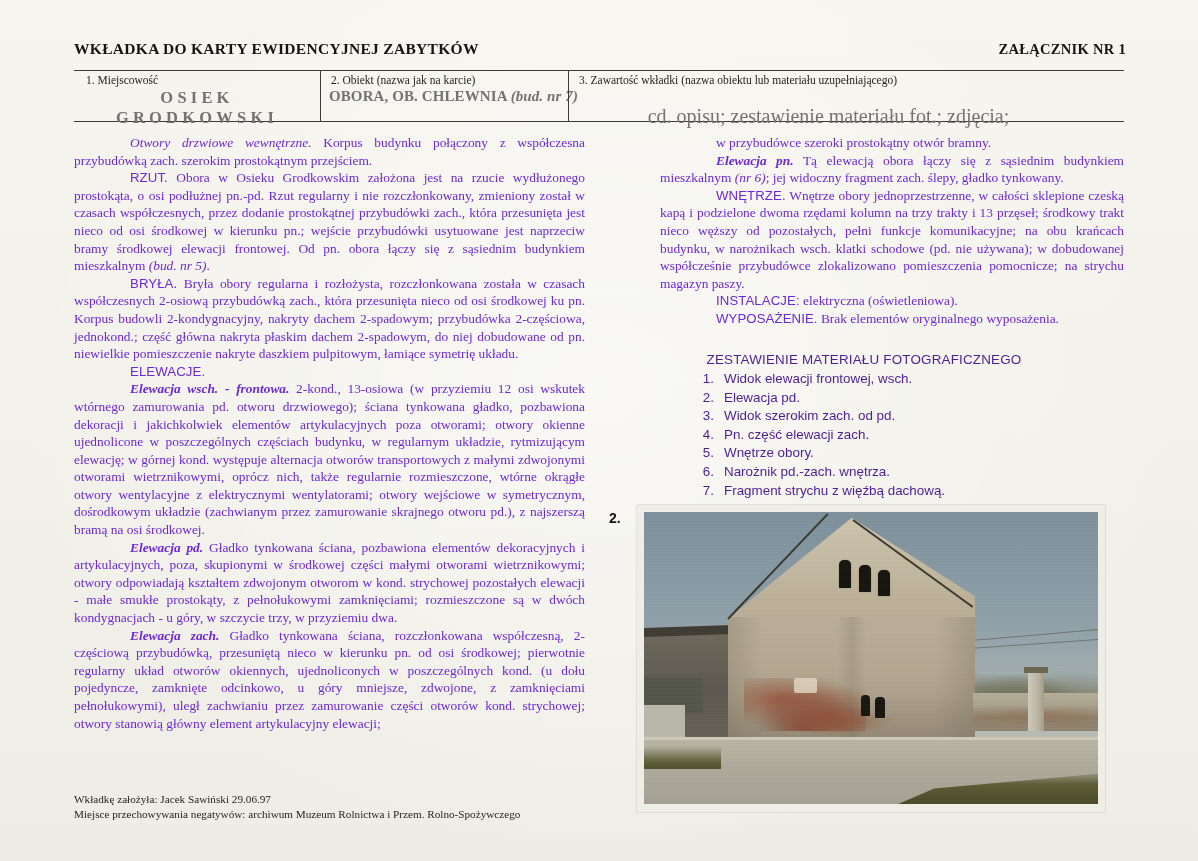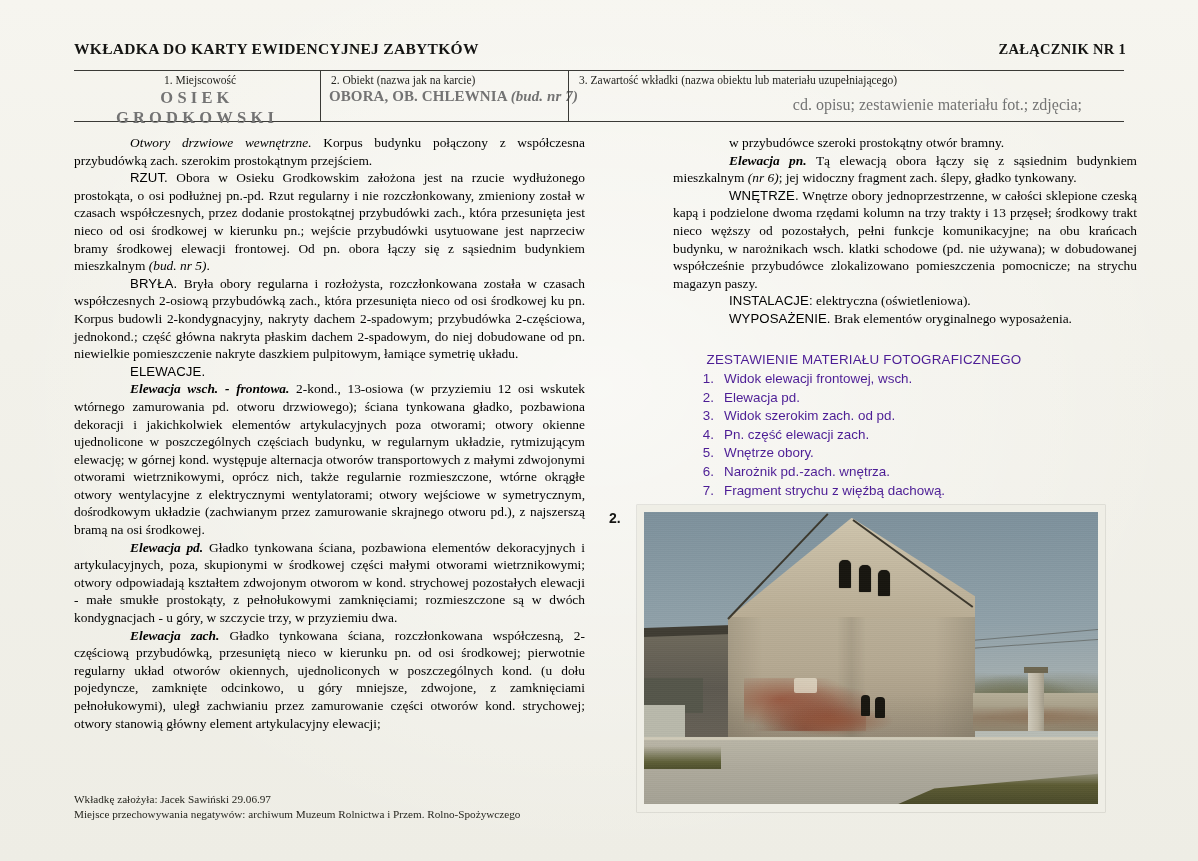--- a/index.html
+++ b/index.html
@@ -69,21 +69,21 @@
   .cell-1 { width: 246px; }
   .cell-2 { width: 248px; }
   .cell-3 { flex: 1; }
 
   .cell-cap {
     font-family: "Liberation Serif", serif;
     font-size: 11.5px;
     color: #23231f;
     white-space: nowrap;
   }
-  .cell-1 .cell-cap { text-align: center; padding-left: 6px; }
+  .cell-1 .cell-cap { text-align: left; padding-left: 6px; }
   .cell-2 .cell-cap { text-align: left; padding-left: 4px; }
   .cell-3 .cell-cap { text-align: left; padding-left: 4px; }
 
   .cell-val {
     font-family: "Liberation Serif", serif;
     font-weight: bold;
     color: #737373;
     margin-top: 2px;
   }
   .cell-1 .cell-val {
@@ -93,38 +93,38 @@
   }
   .cell-2 .cell-val {
     font-size: 15px;
     letter-spacing: 0.1px;
     text-align: left;
     padding-left: 2px;
     white-space: nowrap;
   }
   .cell-2 .cell-val .ital { font-style: italic; }
   .cell-3 .cell-val {
-    font-size: 16px;
+    font-size: 20px;
     font-weight: normal;
-    text-align: right;
+    text-align: center;
     padding-right: 36px;
-    margin-top: 10px;
+    margin-top: 19px;
   }
 
   
   .col {
     position: absolute;
     font-family: "Liberation Serif", serif;
     font-size: 13.4px;
     line-height: 17.6px;
     text-align: justify;
-    color: #000000;
+    color: #6d28d9;
   }
   .col-left  { left: 74px;  top: 134px; width: 511px; }
-  .col-right { left: 660px; top: 134px; width: 464px; margin-left: 13px; }
+  .col-right { left: 660px; top: 134px; width: 464px; }
 
   .col p { margin: 0; text-indent: 56px; }
   .col p.noind { text-indent: 0; }
   .bi { font-weight: bold; font-style: italic; }
   .it { font-style: italic; }
   .sans-cap {
     font-family: "Liberation Sans", sans-serif;
     font-size: 13.2px;
     letter-spacing: 0.1px;
   }

